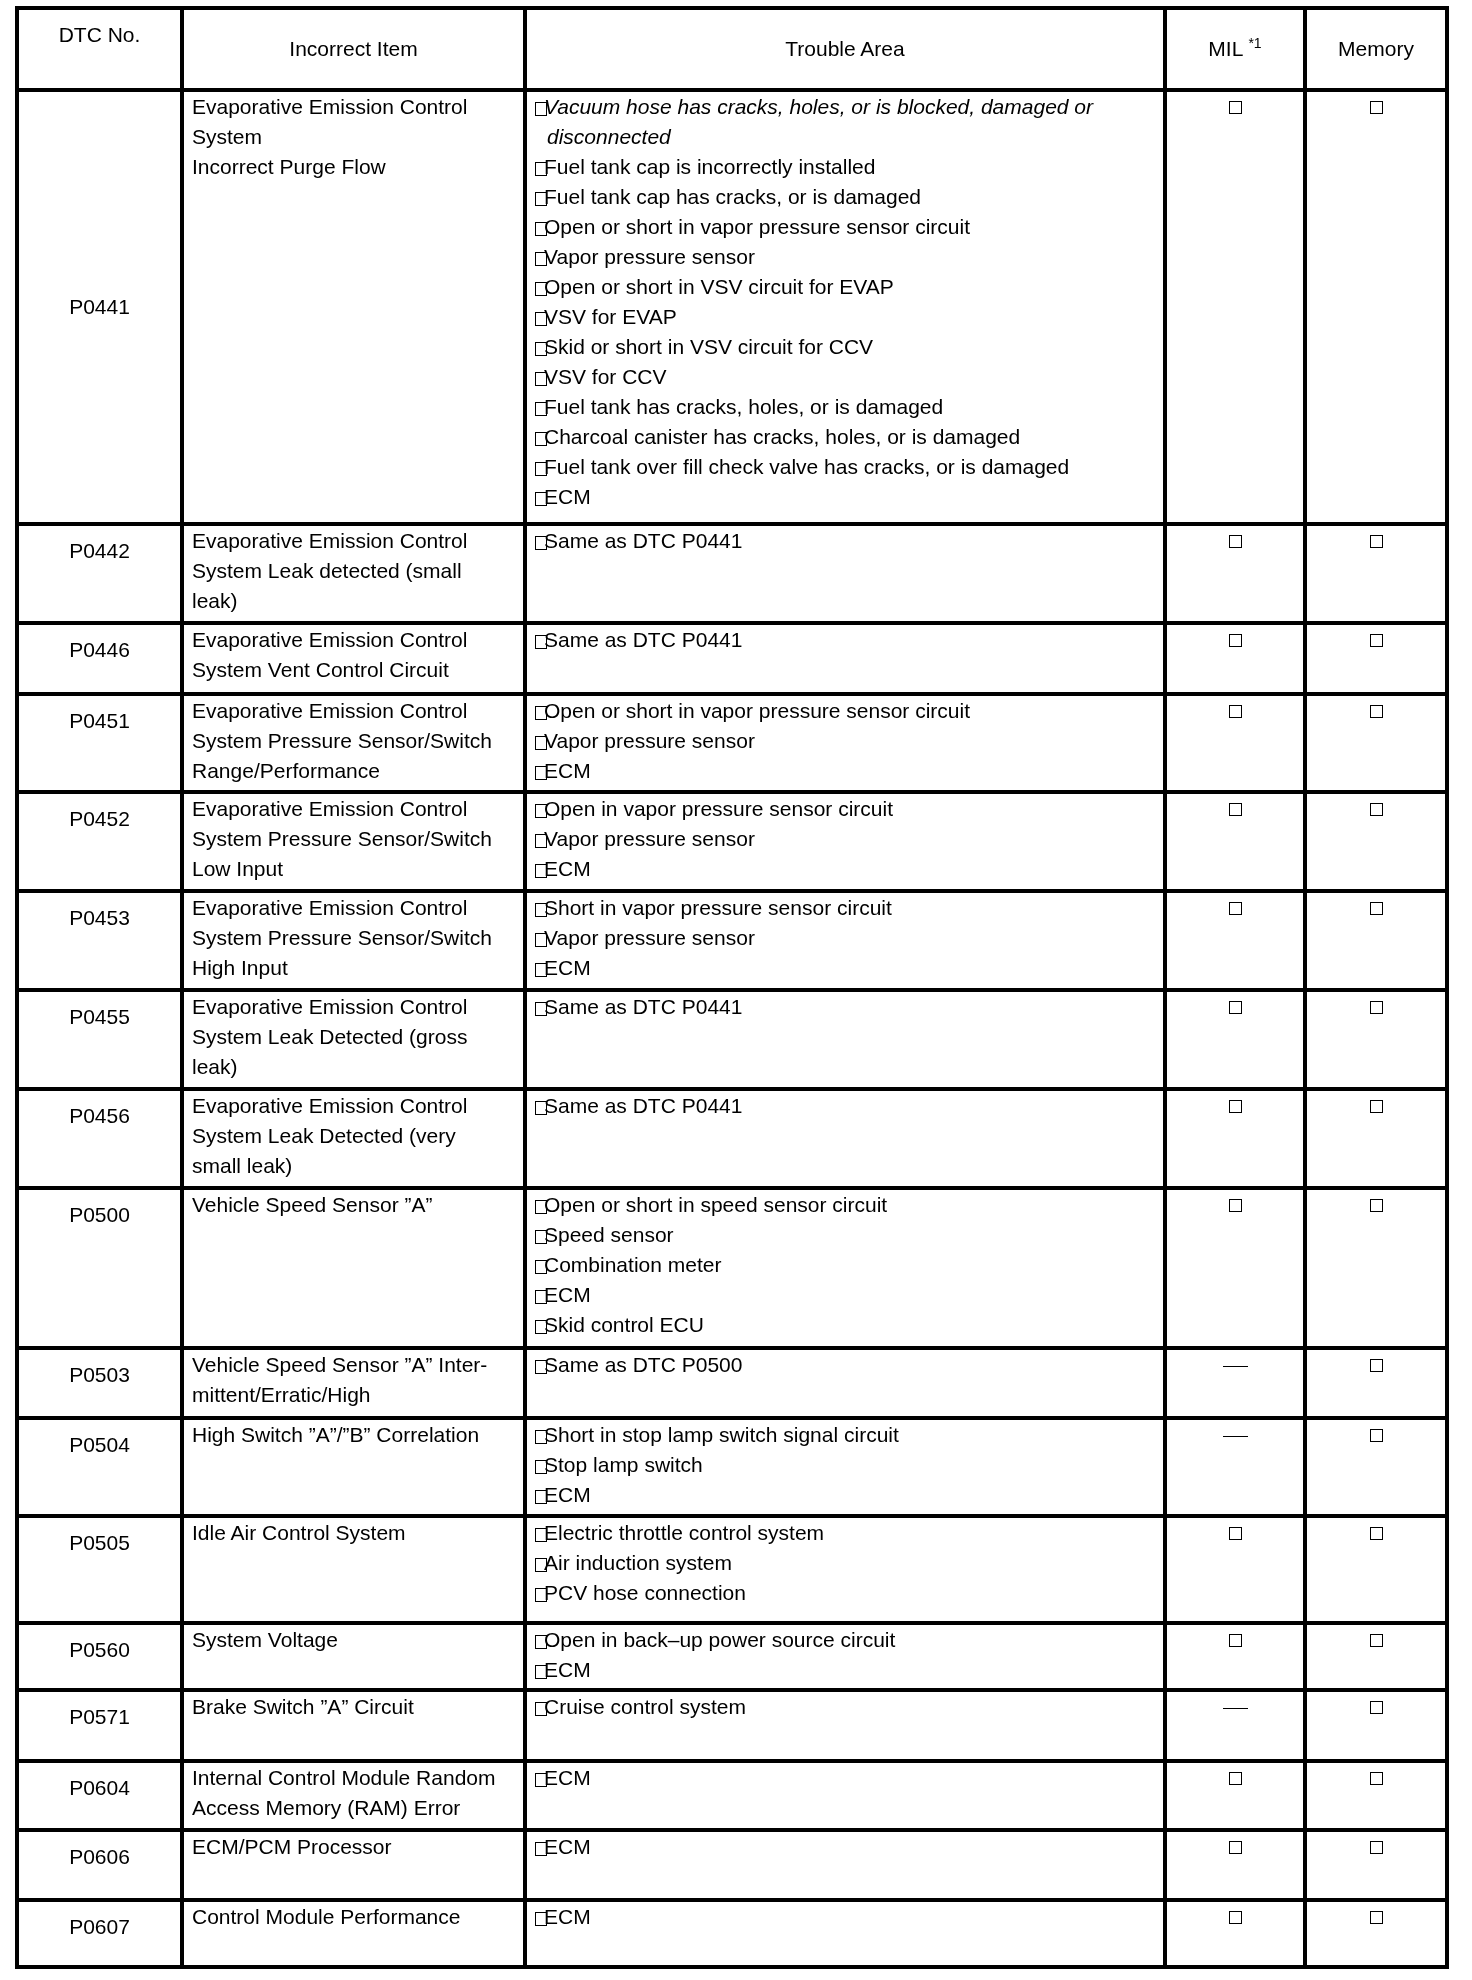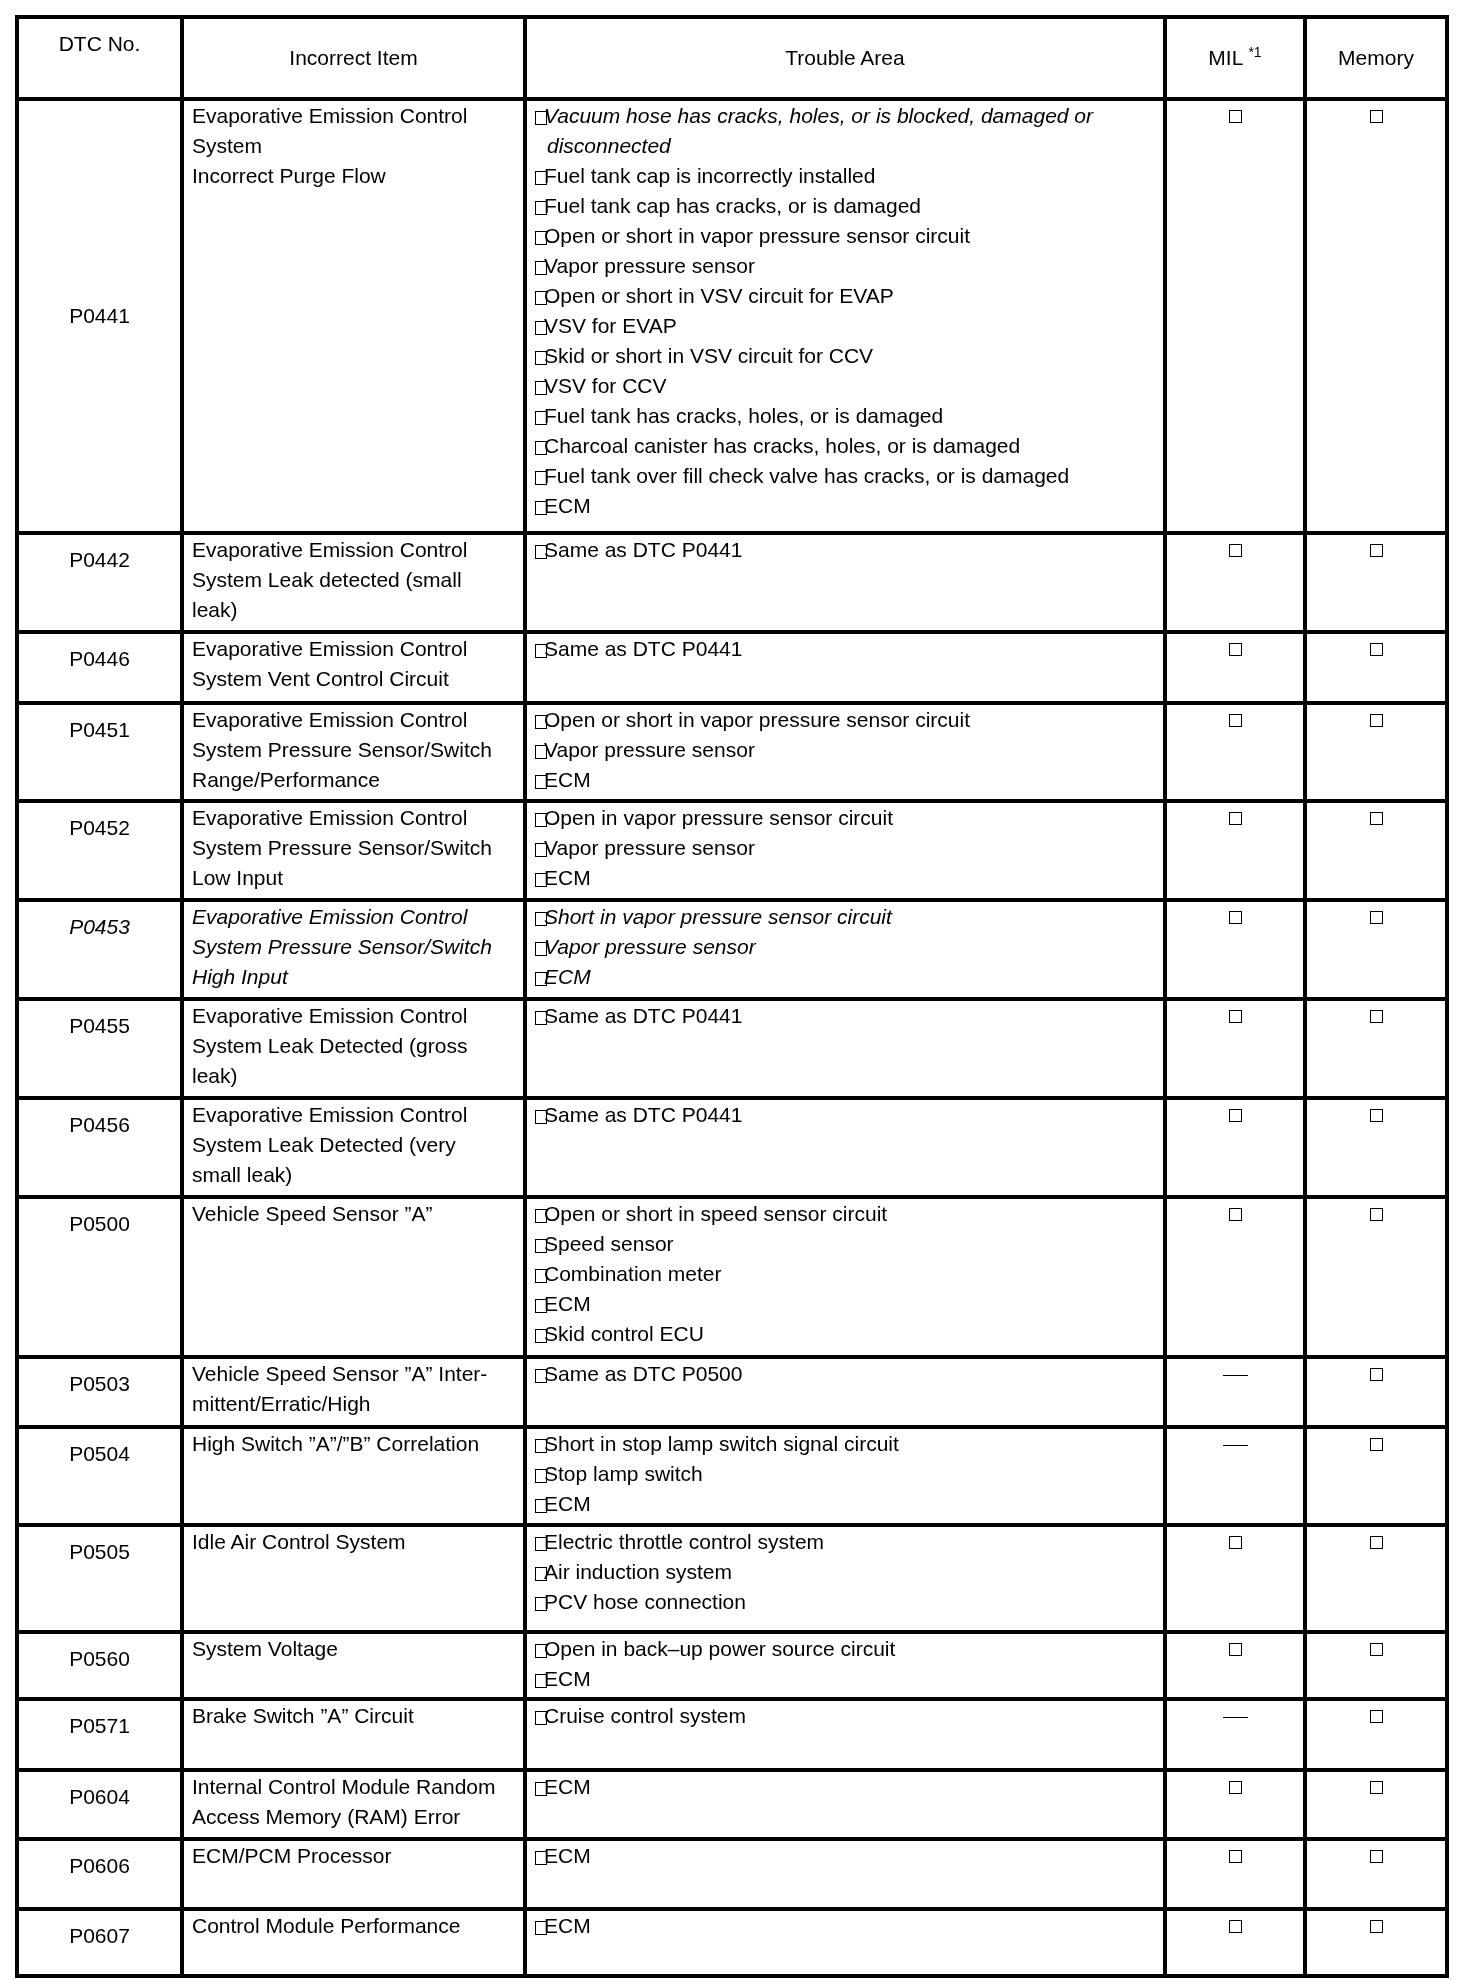--- a/index.html
+++ b/index.html
@@ -1,19 +1,19 @@
 <!DOCTYPE html>
 <html><head>
   <meta charset="utf-8">
   <style>
     html, body { margin: 0; padding: 0; background: #ffffff; }
     body { width: 1472px; height: 1980px; position: relative; overflow: hidden;
            font-family: "Liberation Sans", sans-serif; color: #000; }
     table.dtc {
-      position: absolute; left: 15px; top: 15px;
+      position: absolute; left: 15px; top: 6px;
       width: 1430px; border-collapse: collapse; table-layout: fixed;
       font-size: 21px; line-height: 30px;
     }
     table.dtc td, table.dtc th {
       border: 4px solid #000; padding: 0; vertical-align: top; font-weight: normal;
     }
     col.c1 { width: 165px; } col.c2 { width: 343px; } col.c3 { width: 640px; }
     col.c4 { width: 140px; } col.c5 { width: 142px; }
     th { height: 68px; text-align: center; vertical-align: middle !important; }
     th.h-dtc { vertical-align: top !important; padding-top: 10px !important; }
@@ -125,21 +125,21 @@
           <span class="item">Low Input</span>
         </td>
         <td class="trouble">
           <span class="item"><span class="bx"></span><span>Open in vapor pressure sensor circuit</span></span>
           <span class="item"><span class="bx"></span><span>Vapor pressure sensor</span></span>
           <span class="item"><span class="bx"></span><span>ECM</span></span>
         </td>
         <td class="flag"><span class="sq"></span></td>
         <td class="flag"><span class="sq"></span></td>
       </tr>
-      <tr style="height: 99px; font-style: italic;">
+      <tr style="height: 99px;">
         <td class="dtc-no">P0453</td>
         <td class="det top">
           <span class="item">Evaporative Emission Control</span>
           <span class="item">System Pressure Sensor/Switch</span>
           <span class="item">High Input</span>
         </td>
         <td class="trouble">
           <span class="item"><span class="bx"></span><span>Short in vapor pressure sensor circuit</span></span>
           <span class="item"><span class="bx"></span><span>Vapor pressure sensor</span></span>
           <span class="item"><span class="bx"></span><span>ECM</span></span>

